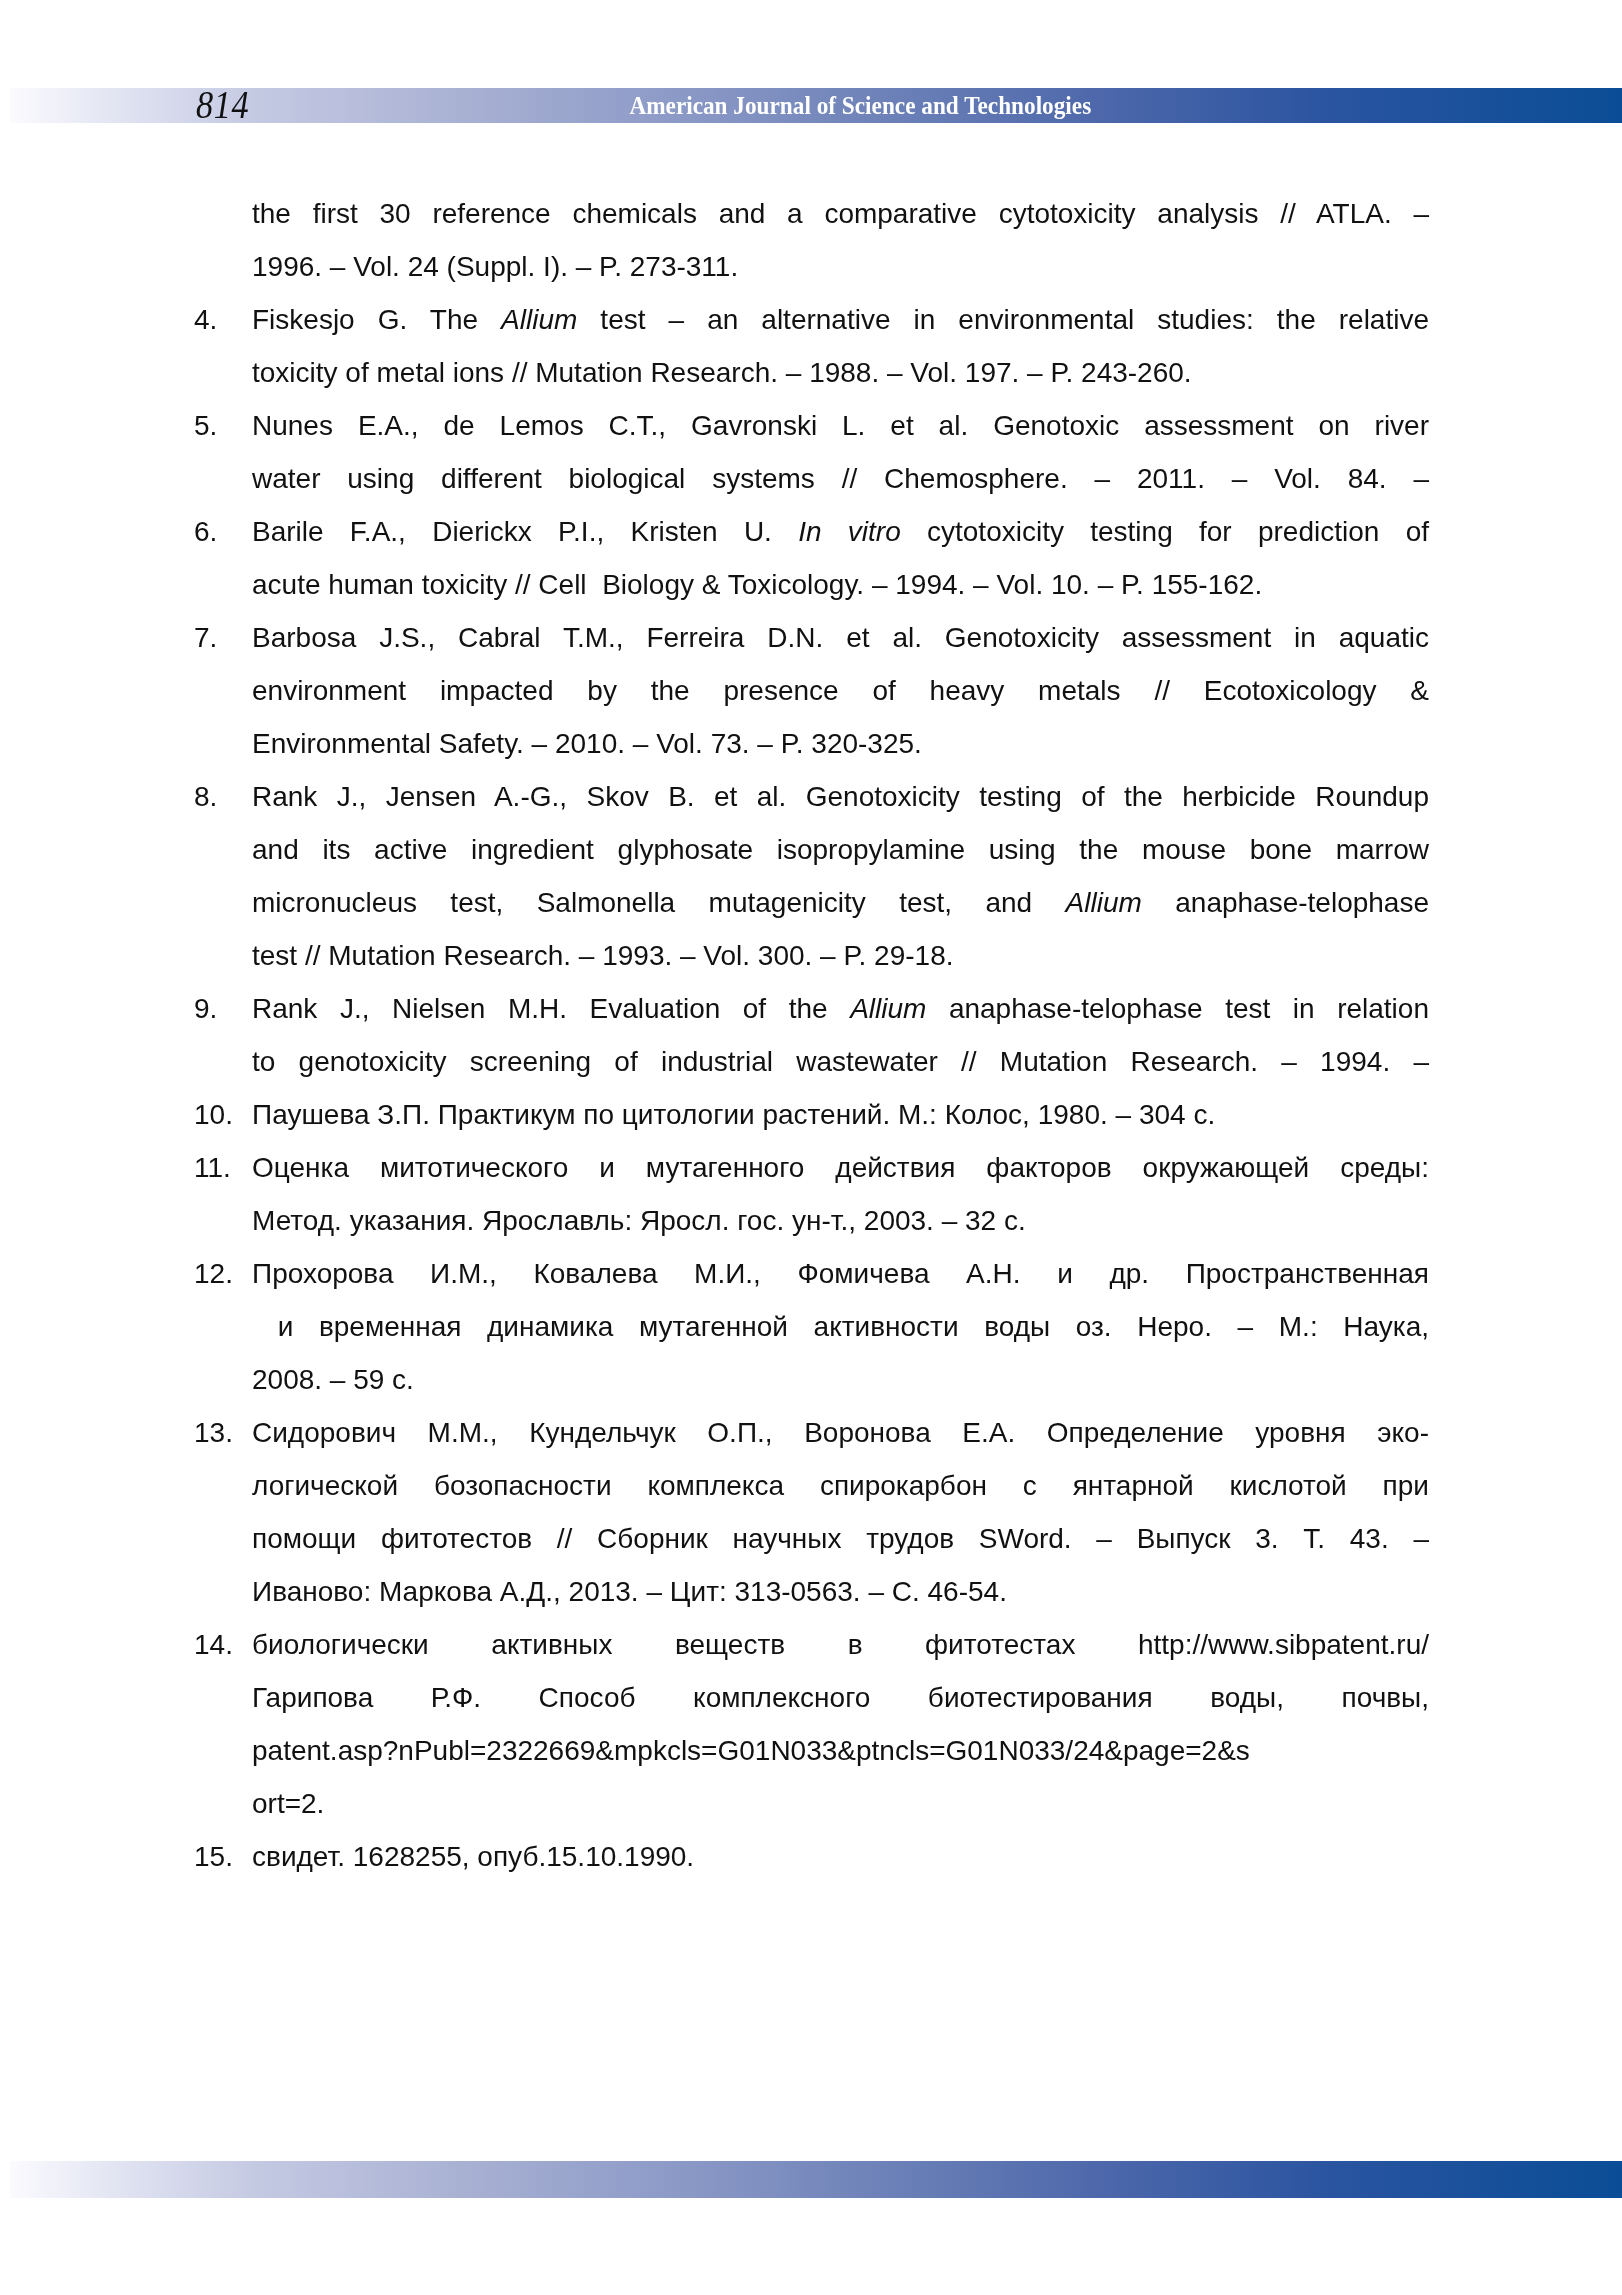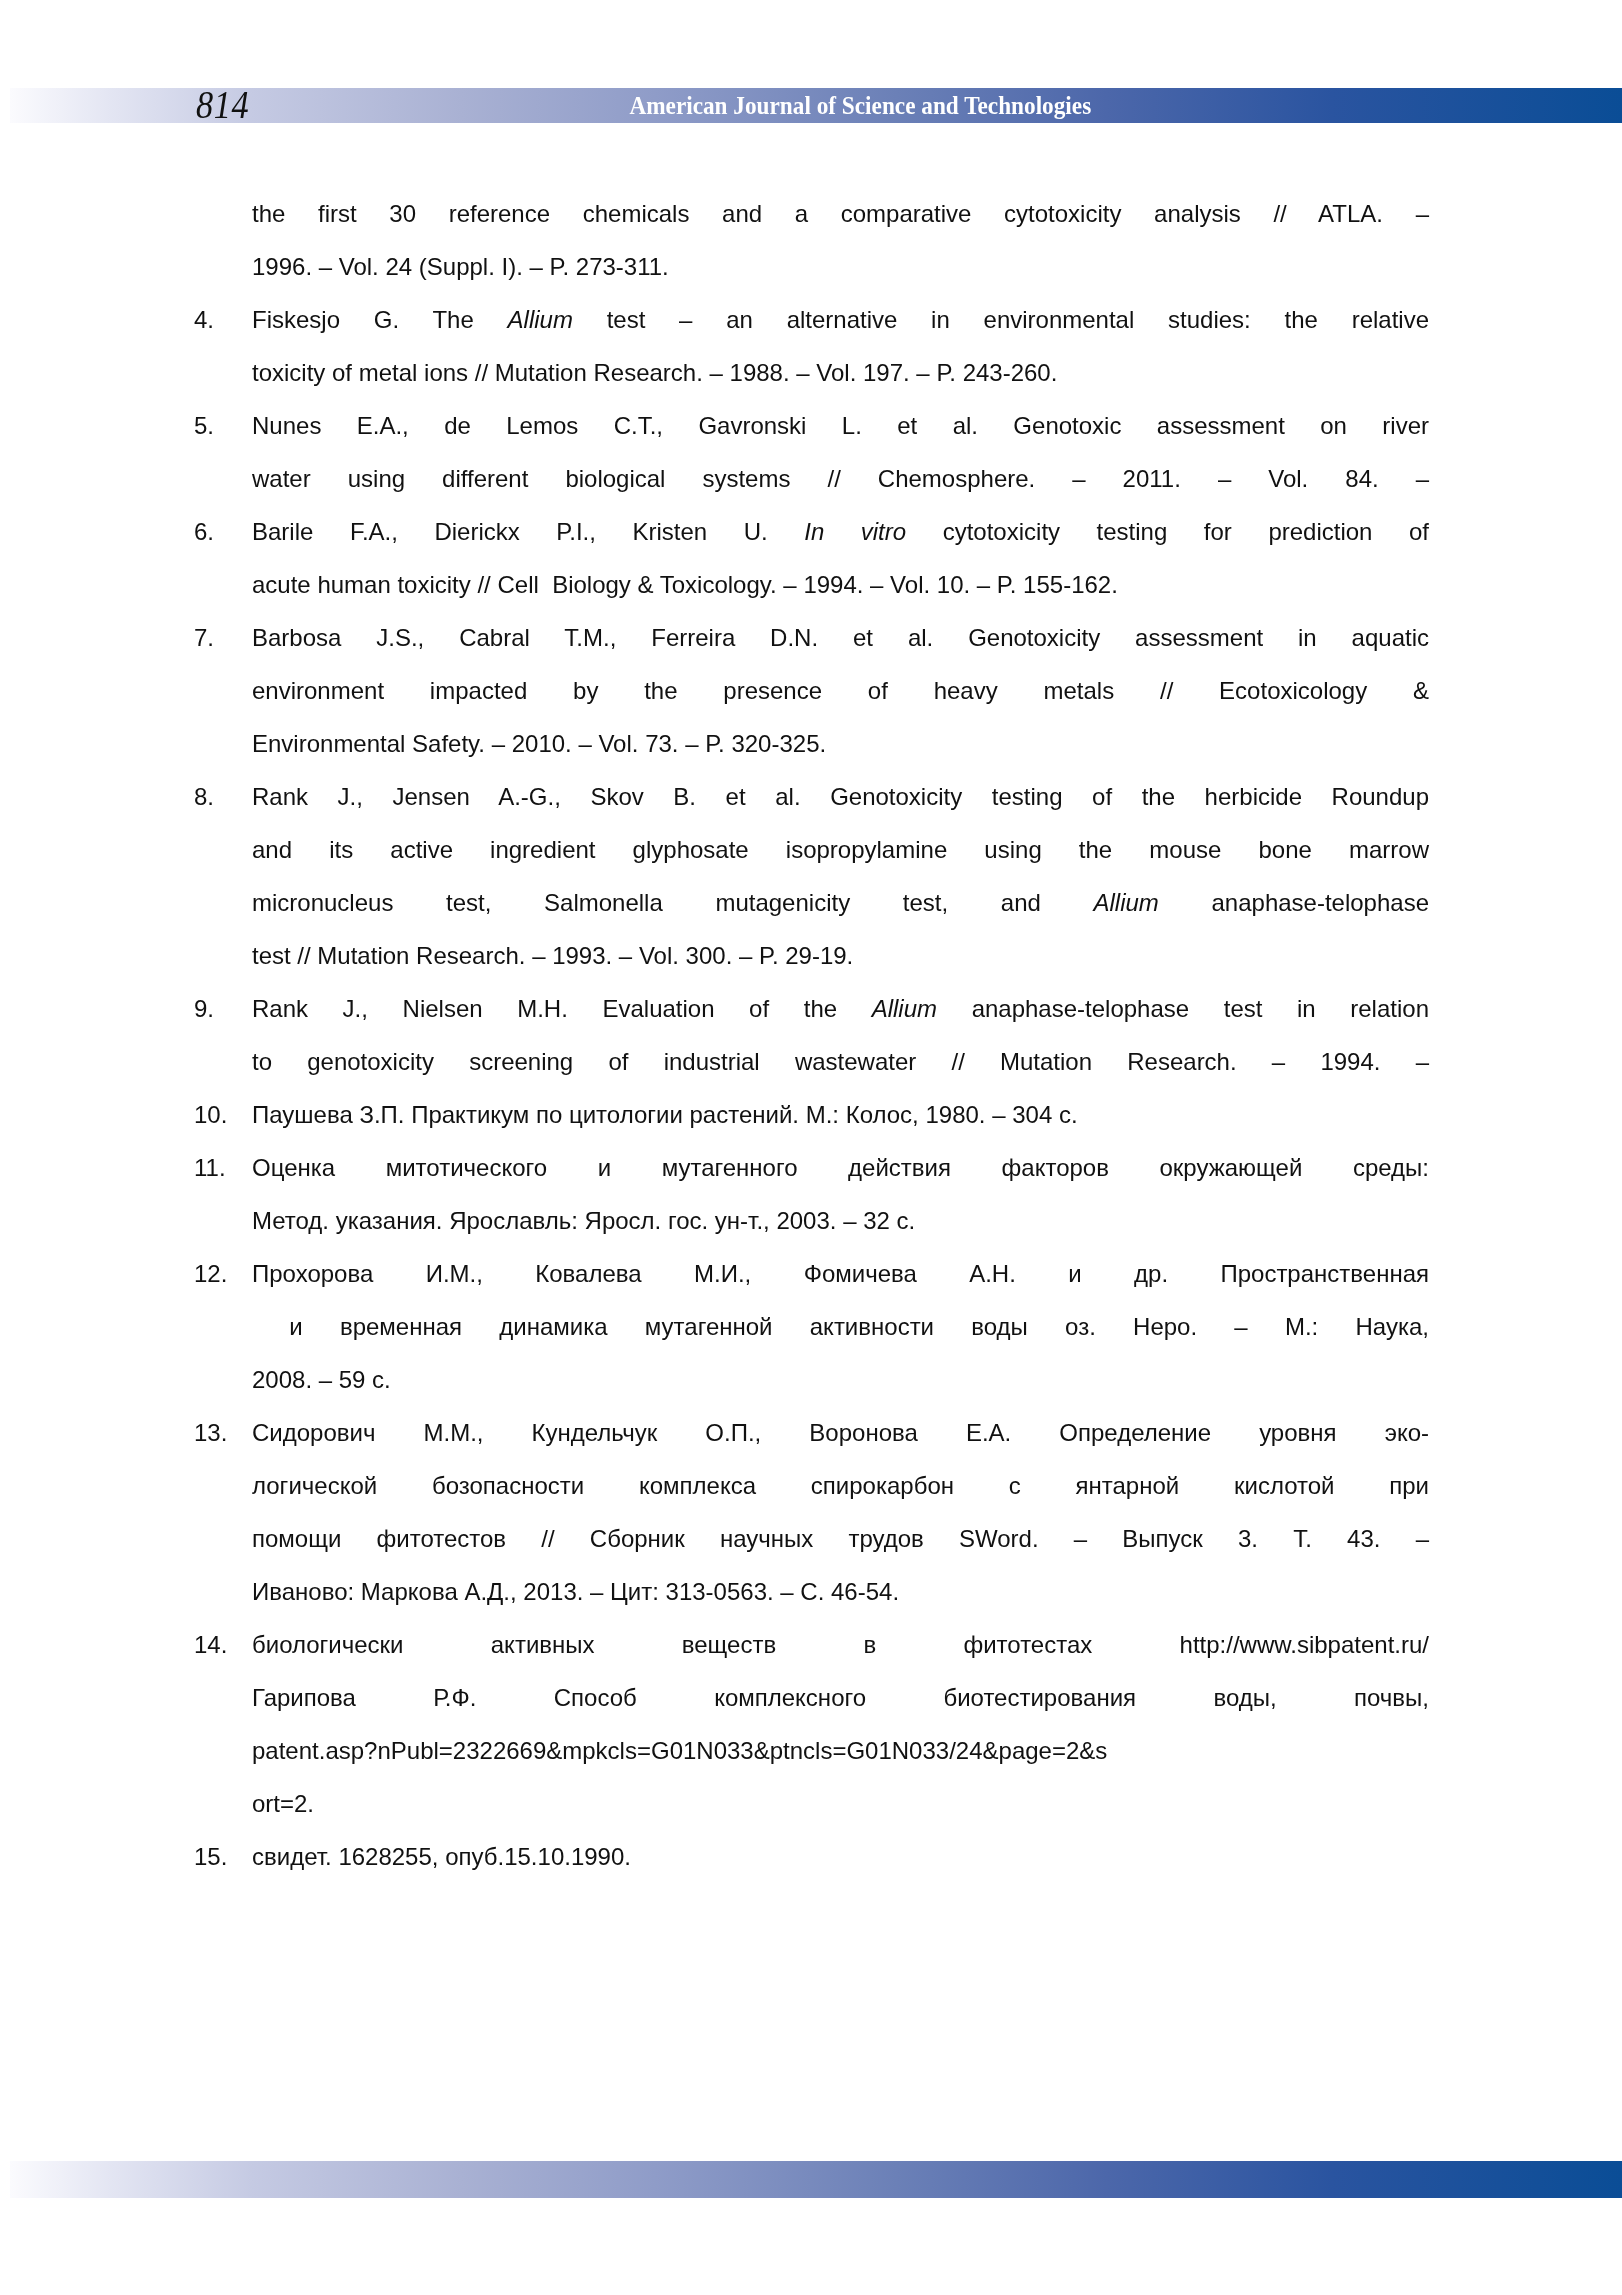--- a/index.html
+++ b/index.html
@@ -61,21 +61,21 @@
       padding-left: 105px;
       box-sizing: border-box;
       transform: scaleX(0.93);
     }
 
     .refs {
       position: absolute;
       left: 194px;
       top: 187px;
       width: 1235px;
-      font-size: 24px;
+      font-size: 28px;
       line-height: 53px;
       color: #111111;
     }
     .ref {
       position: relative;
       padding-left: 58px;
       text-align: justify;
     }
     .ref-num {
       position: absolute;
@@ -126,21 +126,21 @@
       <span class="ref-num">7.</span>
       <span class="ref-line"><span>Barbosa J.S., Cabral T.M., Ferreira D.N. et al. Genotoxicity assessment in aquatic</span></span>
       <span class="ref-line"><span>environment impacted by the presence of heavy metals // Ecotoxicology &amp;</span></span>
       <span class="ref-line last"><span>Environmental Safety. – 2010. – Vol. 73. – P. 320-325.</span></span>
     </div>
     <div class="ref">
       <span class="ref-num">8.</span>
       <span class="ref-line"><span>Rank J., Jensen A.-G., Skov B. et al. Genotoxicity testing of the herbicide Roundup</span></span>
       <span class="ref-line"><span>and its active ingredient glyphosate isopropylamine using the mouse bone marrow</span></span>
       <span class="ref-line"><span>micronucleus test, Salmonella mutagenicity test, and </span><i>Allium</i><span> anaphase-telophase</span></span>
-      <span class="ref-line last"><span>test // Mutation Research. – 1993. – Vol. 300. – P. 29-19.</span></span>
+      <span class="ref-line last"><span>test // Mutation Research. – 1993. – Vol. 300. – P. 29-18.</span></span>
     </div>
     <div class="ref">
       <span class="ref-num">9.</span>
       <span class="ref-line"><span>Rank J., Nielsen M.H. Evaluation of the </span><i>Allium</i><span> anaphase-telophase test in relation</span></span>
       <span class="ref-line"><span>to genotoxicity screening of industrial wastewater // Mutation Research. – 1994. –</span></span>
     </div>
     <div class="ref">
       <span class="ref-num">10.</span>
       <span class="ref-line last"><span>Паушева З.П. Практикум по цитологии растений. М.: Колос, 1980. – 304 с.</span></span>
     </div>

